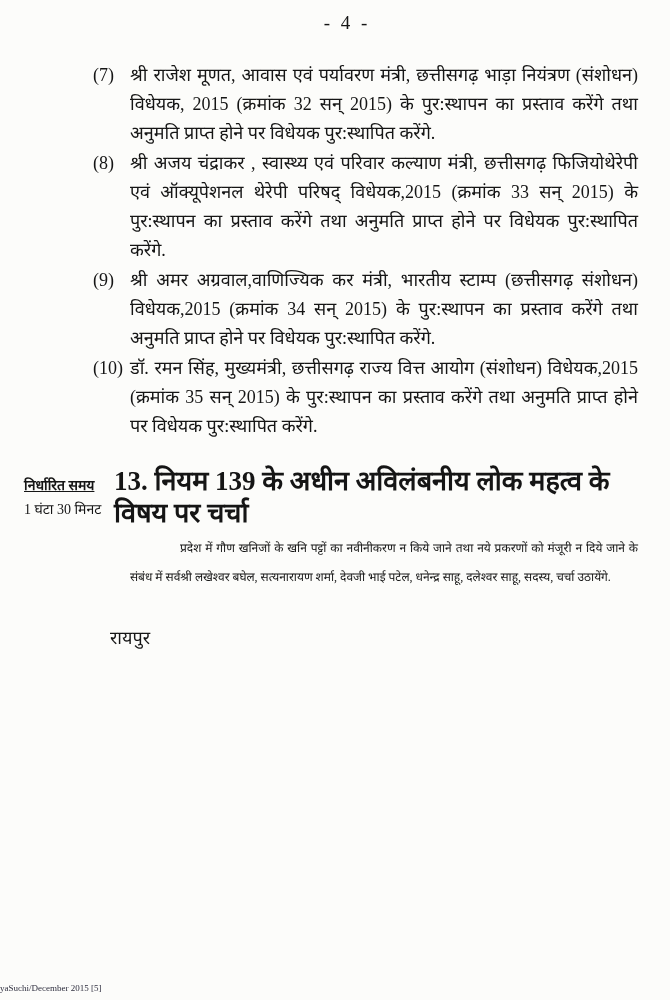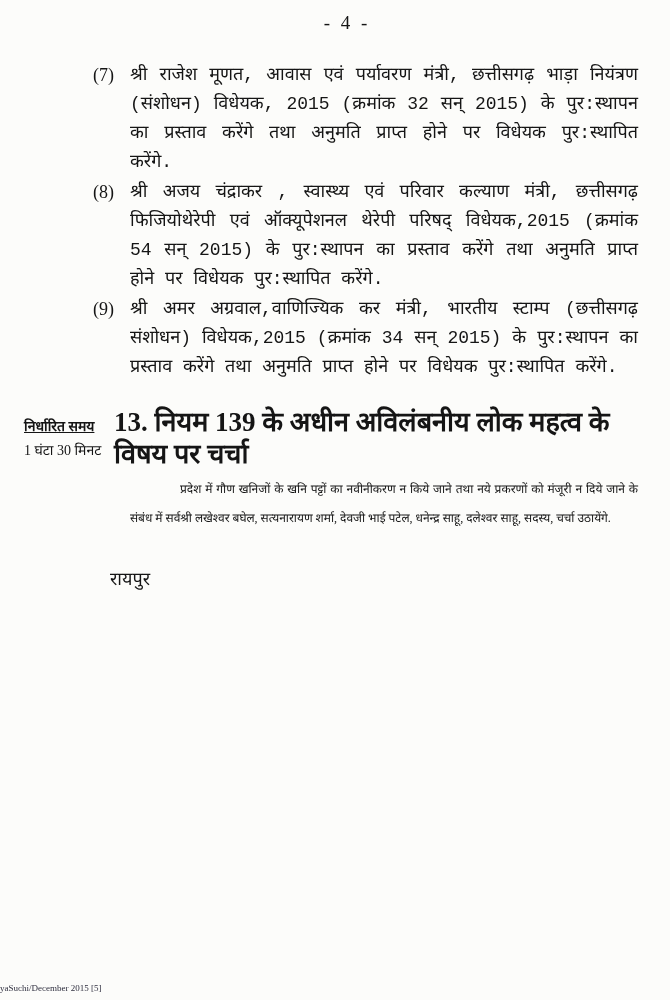--- a/index.html
+++ b/index.html
@@ -37,21 +37,20 @@
     width: 37px;
     font-size: 18px;
     line-height: 29px;
   }
   .item-text {
     flex: none;
     width: 508px;
     font-size: 18px;
     line-height: 29px;
     text-align: justify;
-    font-family: Liberation Mono, monospace;
   }
   .section13 {
     position: relative;
     margin: 24px 40px 0 114px;
   }
   .margin-note {
     position: absolute;
     left: -90px;
     top: 9px;
     width: 94px;
@@ -106,25 +105,29 @@
 
   <div class="page-number">- 4 -</div>
 
   <div class="items">
     <div class="agenda-item">
       <div class="item-num">(7)</div>
       <div class="item-text">श्री राजेश मूणत, आवास एवं पर्यावरण मंत्री, छत्तीसगढ़ भाड़ा नियंत्रण (संशोधन) विधेयक, 2015 (क्रमांक 32 सन् 2015) के पुर:स्थापन का प्रस्ताव करेंगे तथा अनुमति प्राप्त होने पर विधेयक पुर:स्थापित करेंगे.</div>
     </div>
     <div class="agenda-item">
       <div class="item-num">(8)</div>
-      <div class="item-text">श्री अजय चंद्राकर , स्वास्थ्य एवं परिवार कल्याण  मंत्री, छत्तीसगढ़ फिजियोथेरेपी एवं ऑक्यूपेशनल थेरेपी परिषद्  विधेयक,2015 (क्रमांक 54 सन् 2015) के पुर:स्थापन का प्रस्ताव करेंगे तथा अनुमति प्राप्त होने पर विधेयक  पुर:स्थापित करेंगे.</div>
+      <div class="item-text">श्री अजय चंद्राकर , स्वास्थ्य एवं परिवार कल्याण  मंत्री, छत्तीसगढ़ फिजियोथेरेपी एवं ऑक्यूपेशनल थेरेपी परिषद्  विधेयक,2015 (क्रमांक 33 सन् 2015) के पुर:स्थापन का प्रस्ताव करेंगे तथा अनुमति प्राप्त होने पर विधेयक  पुर:स्थापित करेंगे.</div>
     </div>
     <div class="agenda-item">
       <div class="item-num">(9)</div>
       <div class="item-text">श्री अमर अग्रवाल,वाणिज्यिक कर  मंत्री, भारतीय स्टाम्प (छत्तीसगढ़ संशोधन) विधेयक,2015 (क्रमांक  34  सन्  2015) के पुर:स्थापन का प्रस्ताव करेंगे तथा अनुमति प्राप्त होने पर विधेयक पुर:स्थापित करेंगे.</div>
+    </div>
+    <div class="agenda-item">
+      <div class="item-num">(10)</div>
+      <div class="item-text">डॉ. रमन सिंह, मुख्यमंत्री, छत्तीसगढ़ राज्य वित्त आयोग (संशोधन) विधेयक,2015 (क्रमांक 35 सन् 2015)  के पुर:स्थापन का प्रस्ताव करेंगे तथा अनुमति प्राप्त होने पर विधेयक पुर:स्थापित करेंगे.</div>
     </div>
   </div>
 
   <div class="section13">
     <div class="margin-note">
       <div class="note-line1">निर्धारित समय</div>
       <div class="note-line2">1 घंटा 30 मिनट</div>
     </div>
     <div class="section-heading">13. नियम 139 के अधीन अविलंबनीय लोक महत्व के विषय पर चर्चा</div>
     <div class="section-body">प्रदेश में गौण खनिजों के खनि पट्टों का नवीनीकरण न किये जाने तथा नये प्रकरणों को मंजूरी न दिये जाने के संबंध में सर्वश्री लखेश्वर बघेल, सत्यनारायण शर्मा, देवजी भाई पटेल, धनेन्द्र साहू, दलेश्वर साहू, सदस्य, चर्चा उठायेंगे.</div>

